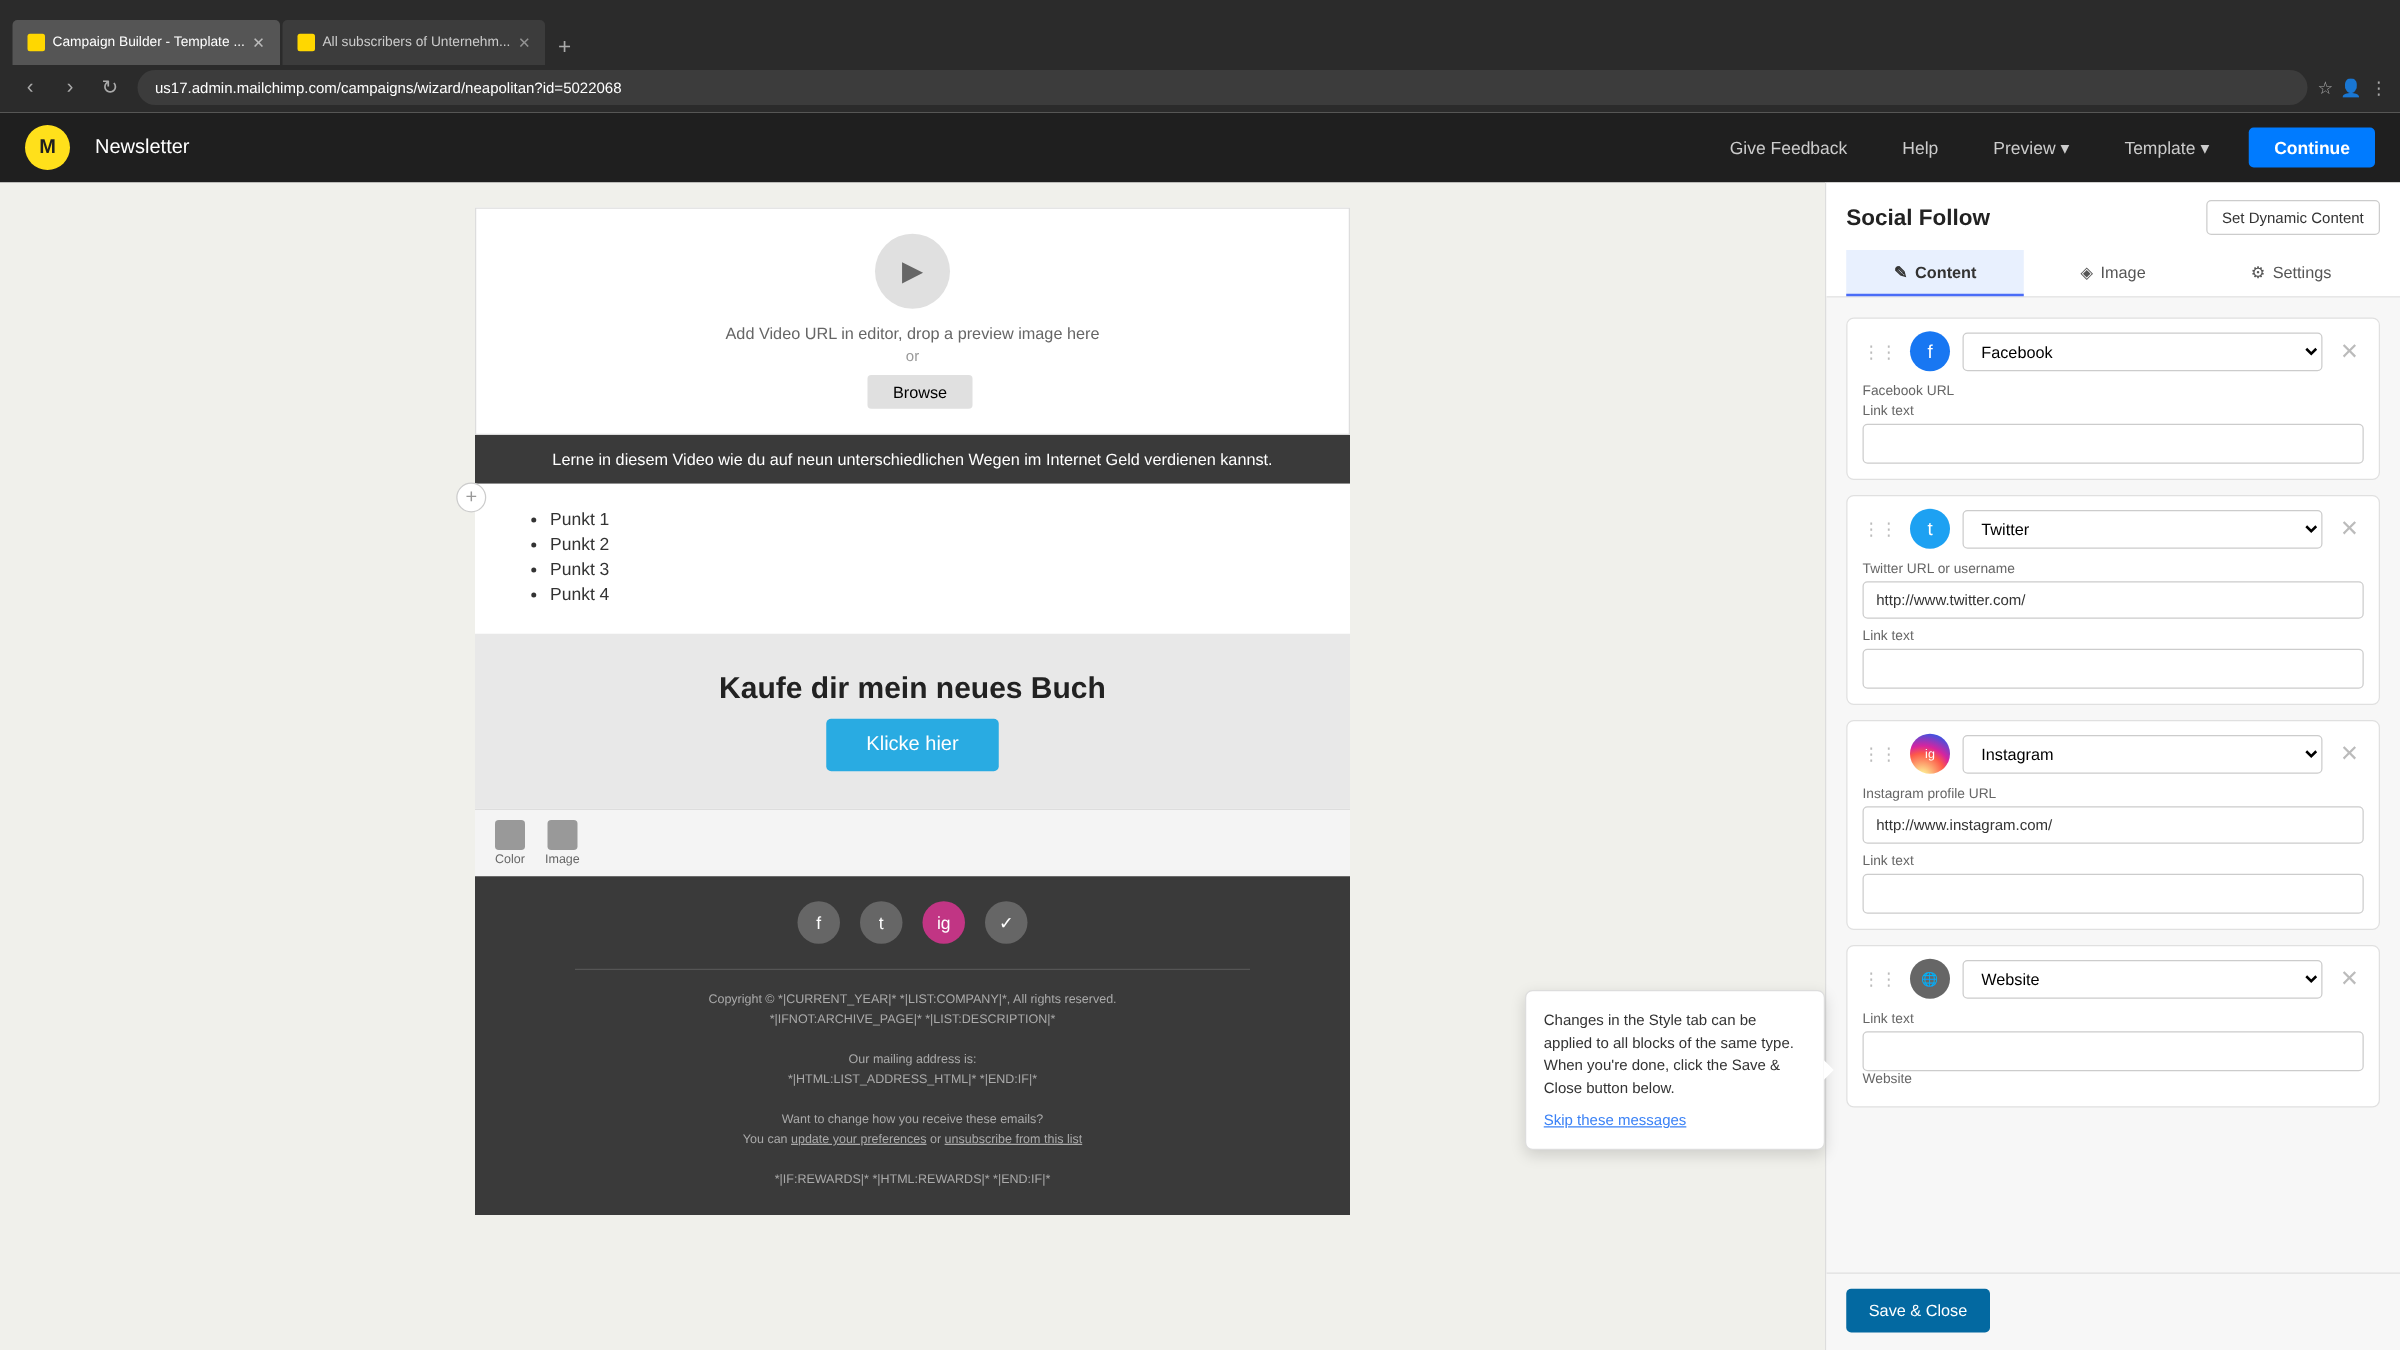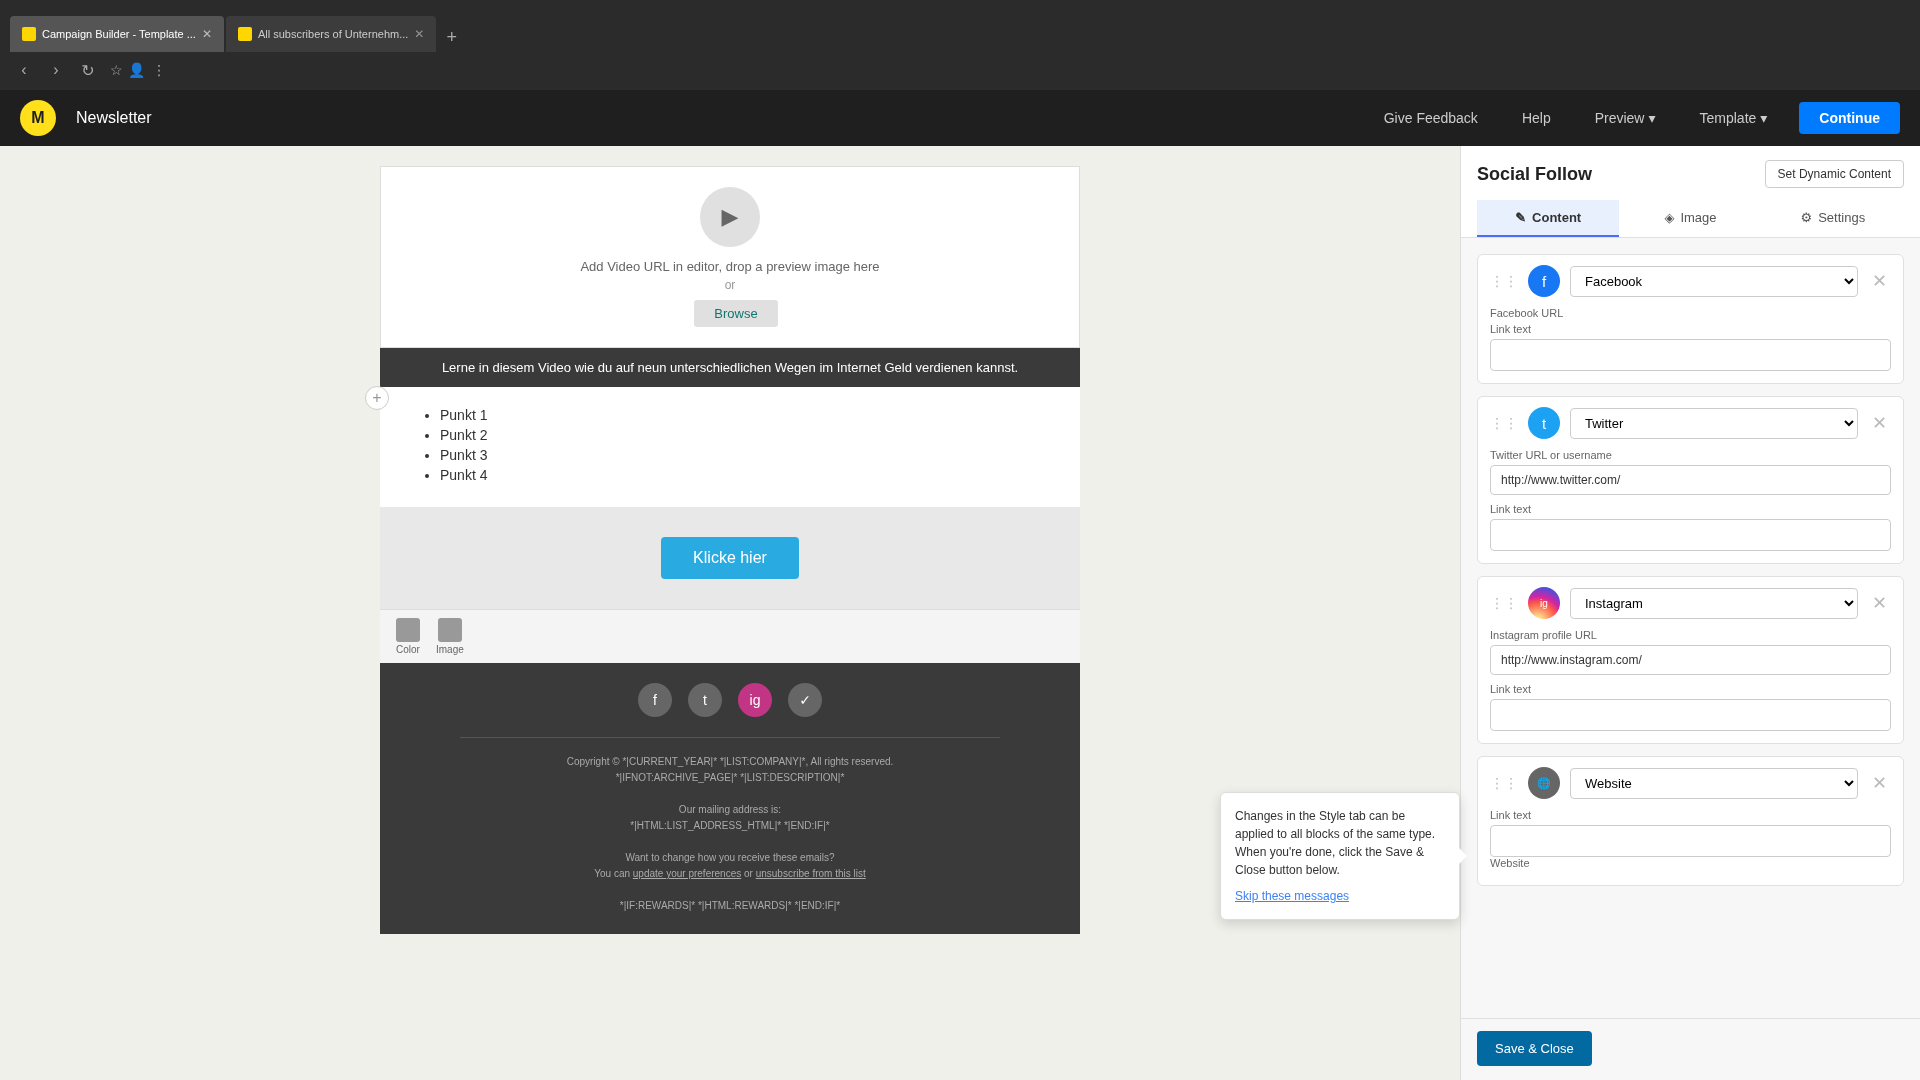--- a/index.html
+++ b/index.html
@@ -213,21 +213,21 @@
       color: #999;
       margin-bottom: 8px;
     }
     .browse-btn {
       background: #e0e0e0;
       border: none;
       padding: 6px 20px;
       font-size: 13px;
       border-radius: 3px;
       cursor: pointer;
-      color: #0f766e;
+      color: #000000;
       margin-left: 12px;
     }
     .video-caption {
       background: #3a3a3a;
       color: #fff;
       font-size: 13px;
       padding: 12px 20px;
       text-align: center;
     }
 
@@ -581,20 +581,21 @@
     <button class="new-tab-btn">+</button>
   </div>
 </div>
 
 <div class="address-bar-row">
   <div class="nav-btns">
     <button class="nav-btn">‹</button>
     <button class="nav-btn">›</button>
     <button class="nav-btn">↻</button>
   </div>
+  <input class="address-bar" type="text" value="us17.admin.mailchimp.com/campaigns/wizard/neapolitan?id=5022068" style="">
   <div class="browser-icons">
     <button class="browser-icon-btn">☆</button>
     <button class="browser-icon-btn">👤</button>
     <button class="browser-icon-btn">⋮</button>
   </div>
 </div>
 
 <div class="app-nav">
   <div class="app-logo">M</div>
   <span class="app-nav-title">Newsletter</span>
@@ -630,20 +631,21 @@
       <div class="bullet-block">
         <ul>
           <li>Punkt 1</li>
           <li>Punkt 2</li>
           <li>Punkt 3</li>
           <li>Punkt 4</li>
         </ul>
       </div>
 
       <div class="cta-block">
+        <div class="cta-title">Kaufe dir mein neues Buch</div>
         <button class="cta-btn">Klicke hier</button>
       </div>
 
       <div class="tools-bar">
         <div class="tool-item">
           <div class="tool-icon"></div>
           <span>Color</span>
         </div>
         <div class="tool-item">
           <div class="tool-icon"></div>

